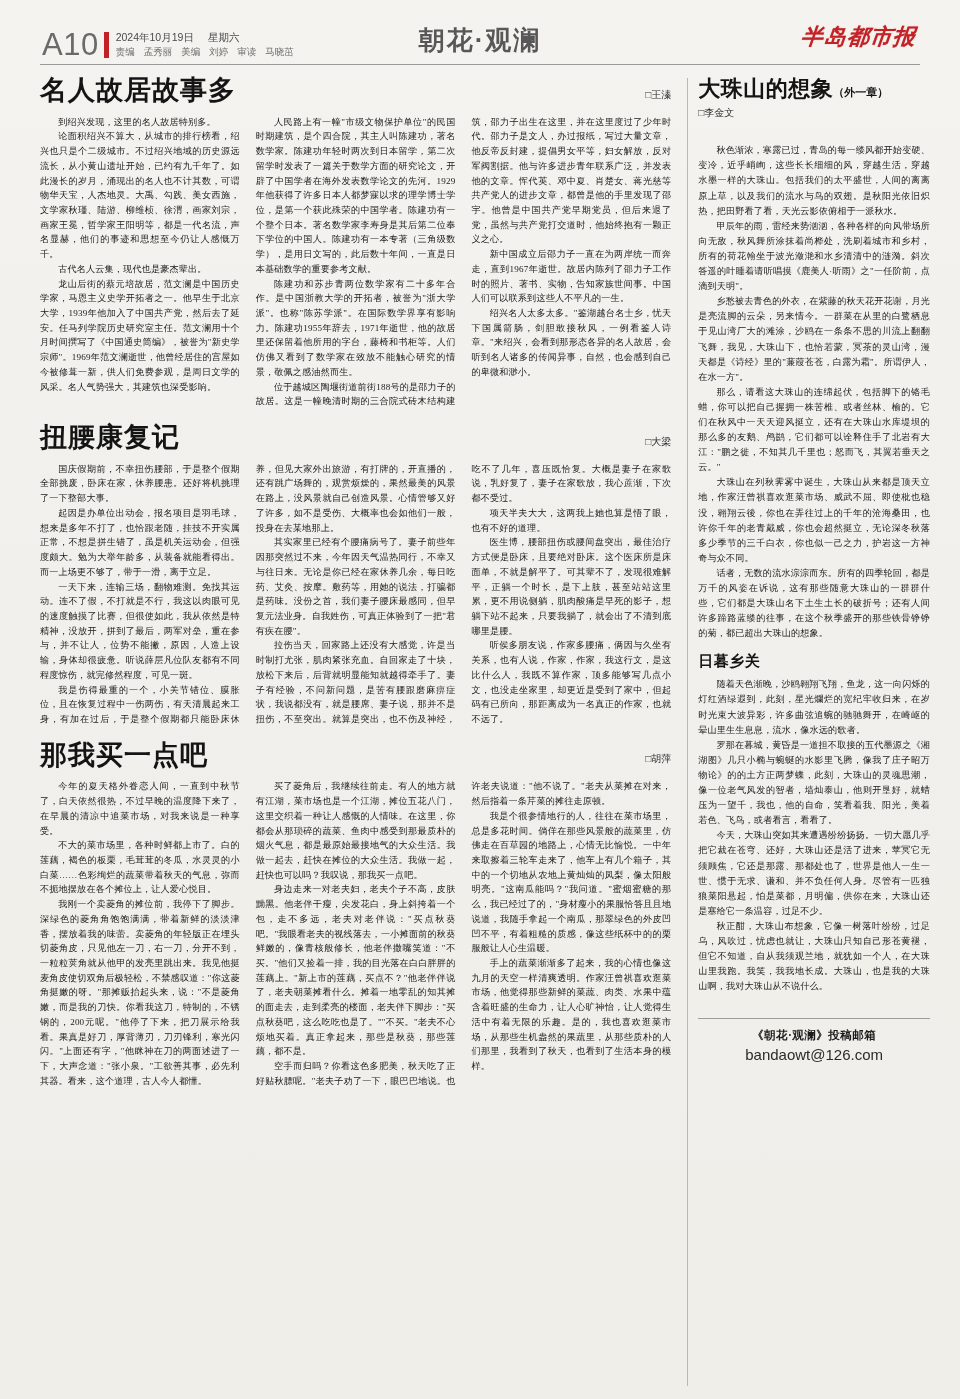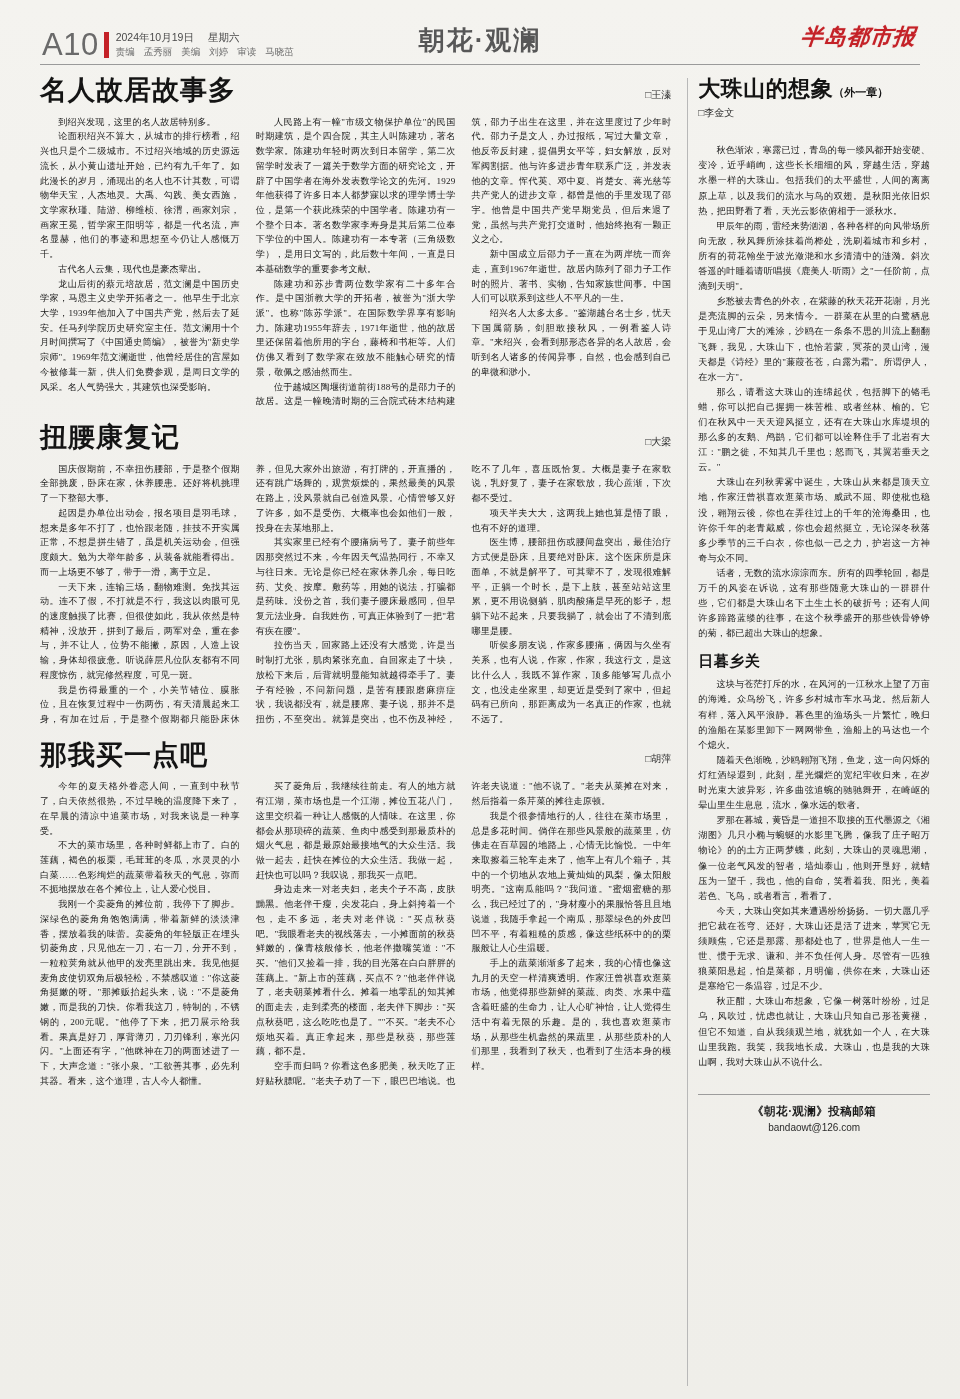--- a/index.html
+++ b/index.html
@@ -133,21 +133,21 @@
   .contact {
     margin-top: 24px; padding-top: 9px;
     border-top: 1px solid #9c9c9c;
     text-align: center;
   }
   .contact .c1 {
     font-size: 11.5px; font-weight: 700; color: #1b1b1b;
     font-family: "Liberation Serif", serif; letter-spacing: .5px;
   }
   .contact .c2 {
-    font-size: 10px; color: #2b2b2b; margin-top: 3px;
+    font-size: 15px; color: #2b2b2b; margin-top: 3px;
     font-family: "Liberation Sans", sans-serif;
   }
 </style>
 </head>
 <body>
 
 <div class="page">
 
   <div class="masthead">
     <div class="folio-wrap">
@@ -239,21 +239,20 @@
         <p>甲辰年的雨，雷经来势汹汹，各种各样的向风带场所向无敌，秋风舞所涂抹着尚桦处，洗刷着城市和乡村，所有的荷花翰坐于波光潋滟和水乡清清中的涟漪。斜次答遥的叶睡着请听唱摸《鹿美人·听雨》之"一任阶前，点滴到天明"。</p>
         <p>乡愁被去青色的外衣，在紫藤的秋天花开花谢，月光是亮流脚的云朵，另来情今。一群菜在从里的白鹭栖息于见山湾厂大的滩涂，沙鸥在一条条不思的川流上翻翻飞舞，我见，大珠山下，也恰若蒙，冥茶的灵山湾，漫天都是《诗经》里的"蒹葭苍苍，白露为霜"。所谓伊人，在水一方"。</p>
         <p>那么，请看这大珠山的连绵起伏，包括脚下的铬毛蜡，你可以把自己握拥一株苦椎、或者丝林、榆的。它们在秋风中一天天迎风挺立，还有在大珠山水库堤坝的那么多的友鹅、鸬鹚，它们都可以诠释住手了北岩有大江："鹏之徙，不知其几千里也；怒而飞，其翼若垂天之云。"</p>
         <p>大珠山在列秋霁雾中诞生，大珠山从来都是顶天立地，作家汪曾祺喜欢逛菜市场、威武不屈、即使枇也稳没，翱翔云後，你也在弄往过上的千年的沧海桑田，也许你千年的老青戴威，你也会超然挺立，无论深冬秋落多少季节的三千白衣，你也似一己之力，护岩这一方神奇与众不同。</p>
         <p>话者，无数的流水淙淙而东。所有的四季轮回，都是万千的风姿在诉说，这有那些随意大珠山的一群群什些，它们都是大珠山名下土生土长的破折号；还有人间许多蹄路蓝缕的往事，在这个秋季盛开的那些铁骨铮铮的菊，都已超出大珠山的想象。</p>
       </div>
 
       <div class="sub-headline">日暮乡关</div>
 
       <div class="rcol">
-        <p>这块与苍茫打斥的水，在风河的一江秋水上望了万亩的海滩。众鸟纷飞，许多乡村城市车水马龙。然后新人有样，落入风平浪静。暮色里的渔场头一片繁忙，晚归的渔船在某影里卸下一网网带鱼，渔船上的马达也一个个熄火。</p>
         <p>随着天色渐晚，沙鸥翱翔飞翔，鱼龙，这一向闪烁的灯红酒绿遐到，此刻，星光爛烂的宽纪牢收归来，在岁时光束大波异彩，许多曲弦追蜿的驰驰舞开，在崎岖的晕山里生生息息，流水，像水远的歌者。</p>
         <p>罗那在暮城，黄昏是一道担不取接的五代墨源之《湘湖图》几只小椭与蜿蜒的水影里飞腾，像我了庄子昭万物论》的的土方正两梦蝶，此刻，大珠山的灵魂思潮，像一位老气风发的智者，墙灿泰山，他则开垦好，就蜡压为一望千，我也，他的自命，笑看着我、阳光，美着若色、飞鸟，或者看言，看看了。</p>
         <p>今天，大珠山突如其来遭遇纷纷扬扬。一切大愿几乎把它裁在苍穹、还好，大珠山还是活了进来，苹冥它无须顾焦，它还是那露、那都处也了，世界是他人一生一世、惯于无求、谦和、并不负任何人身。尽管有一匹独狼菜阳悬起，怕是菜都，月明偏，供你在来，大珠山还是塞给它一条温容，过足不少。</p>
         <p>秋正酣，大珠山布想象，它像一树落叶纷纷，过足乌，风吹过，忧虑也就让，大珠山只知自己形苍黄褪，但它不知道，自从我须观兰地，就犹如一个人，在大珠山里我跑。我笑，我我地长成。大珠山，也是我的大珠山啊，我对大珠山从不说什么。</p>
       </div>
 
       <div class="contact">
         <div class="c1">《朝花·观澜》投稿邮箱</div>
         <div class="c2">bandaowt@126.com</div>
       </div>

